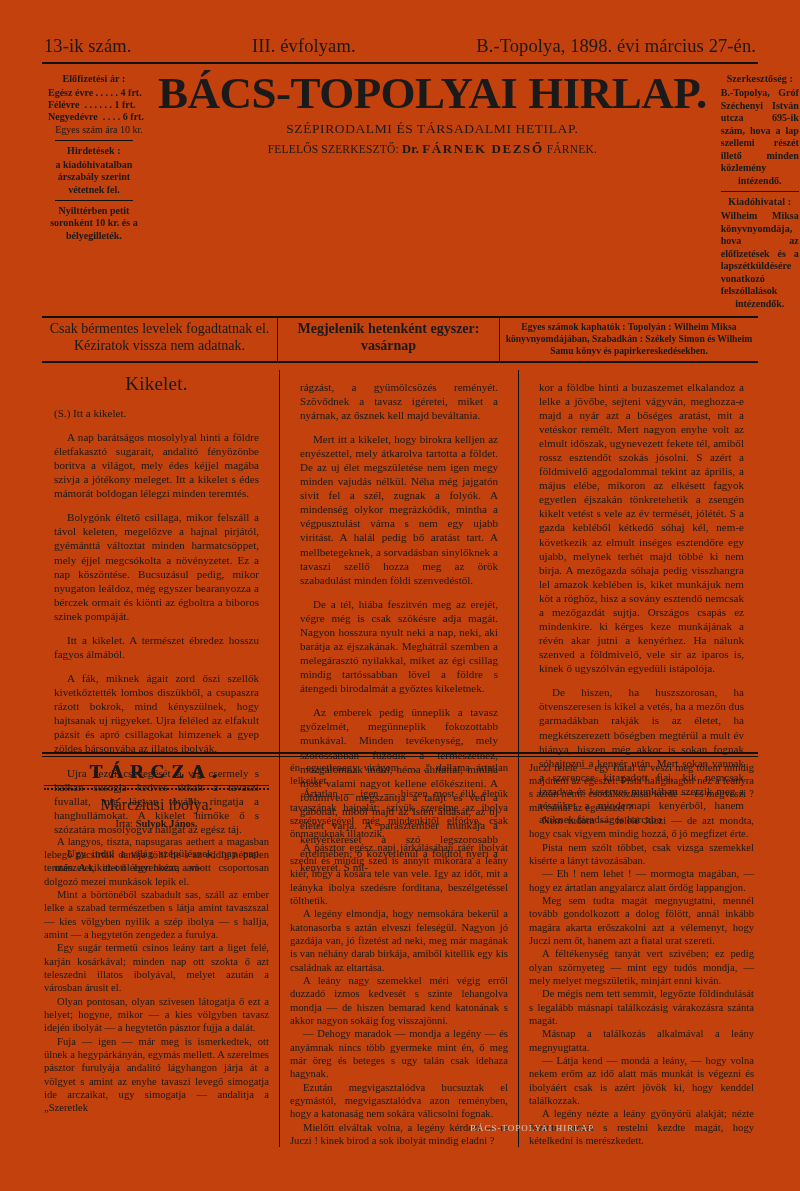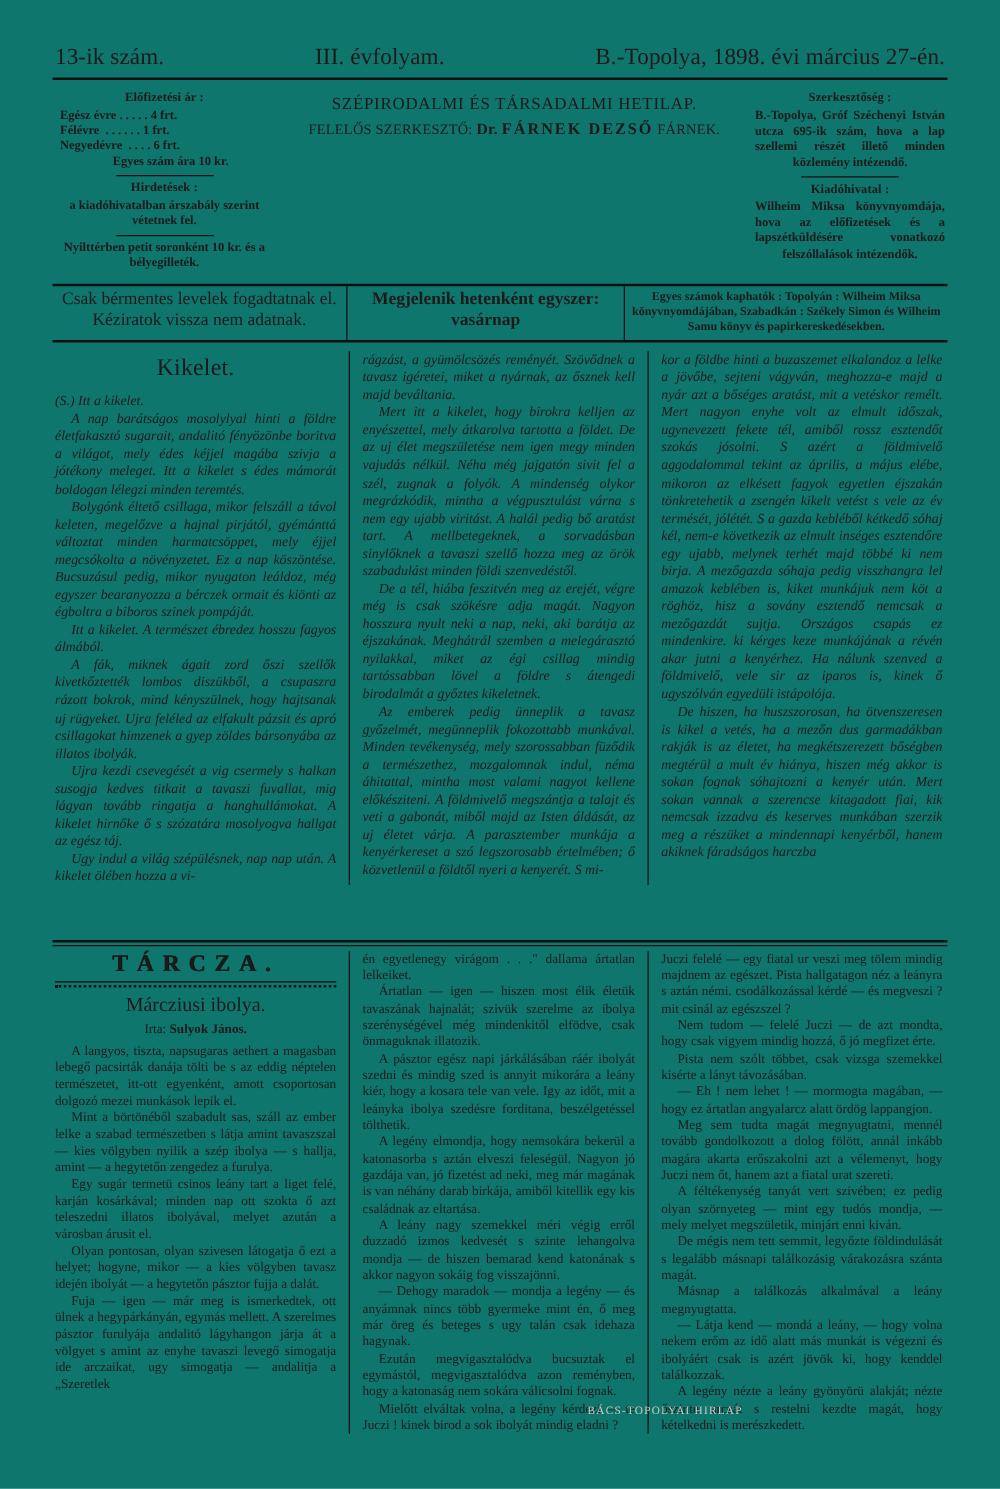--- a/index.html
+++ b/index.html
@@ -13,21 +13,21 @@
     font-family: "Liberation Serif", "DejaVu Serif", serif;
     color: #1a1a1a;
     position: relative;
     overflow: hidden;
   }
   .page {
     width: 800px;
     height: 1191px;
     position: relative;
     padding: 0;
-    background: #0f766e;
+    background: #c2410c;
   }
   .inner {
     position: absolute;
     left: 42px;
     top: 36px;
     width: 716px;
   }
 
   
   .issueline {
@@ -84,21 +84,21 @@
     text-align: left;
     padding-left: 4px;
     margin-bottom: 4px;
   }
   .pricelist .row {
     white-space: pre;
     font-weight: bold;
   }
   .pricelist .single {
     text-align: center;
-    font-weight: bold;
+    font-weight: normal;
     padding-left: 6px;
   }
   .mh-left .small-blk {
     font-size: 10px;
     line-height: 1.24;
     font-weight: bold;
     margin: 2px 0 4px 0;
   }
   .midrule {
     width: 78px;
@@ -184,23 +184,22 @@
     align-self: stretch;
   }
   .art-title {
     text-align: center;
     font-size: 19px;
     margin: 2px 0 7px 0;
     letter-spacing: 0.2px;
     font-weight: normal;
   }
   .col p {
-    margin: 0;
+    margin: 10px;
     text-indent: 13px;
-    font-style: italic;
   }
   .col p.noind { text-indent: 0; }
 
   
   .tarcza-wrap {
     position: absolute;
     left: 42px;
     top: 752px;
     width: 716px;
   }
@@ -287,20 +286,21 @@
           <div class="single">Egyes szám ára 10 kr.</div>
         </div>
         <div class="midrule"></div>
         <div class="mh-heading">Hirdetések :</div>
         <div class="small-blk">a kiadóhivatalban árszabály szerint vétetnek fel.</div>
         <div class="midrule"></div>
         <div class="small-blk">Nyilttérben petit soronként 10 kr. és a bélyegilleték.</div>
       </div>
 
       <div class="mh-col mh-center">
+        <div class="paper-title">BÁCS-TOPOLYAI HIRLAP.</div>
         <div class="subtitle1">SZÉPIRODALMI ÉS TÁRSADALMI HETILAP.</div>
         <div class="subtitle2">
           <span>FELELŐS SZERKESZTŐ:</span>
           <span class="drr">Dr.</span>
           <span class="editor">FÁRNEK DEZSŐ</span>
           <span>FÁRNEK.</span>
         </div>
       </div>
 
       <div class="mh-col mh-right">

